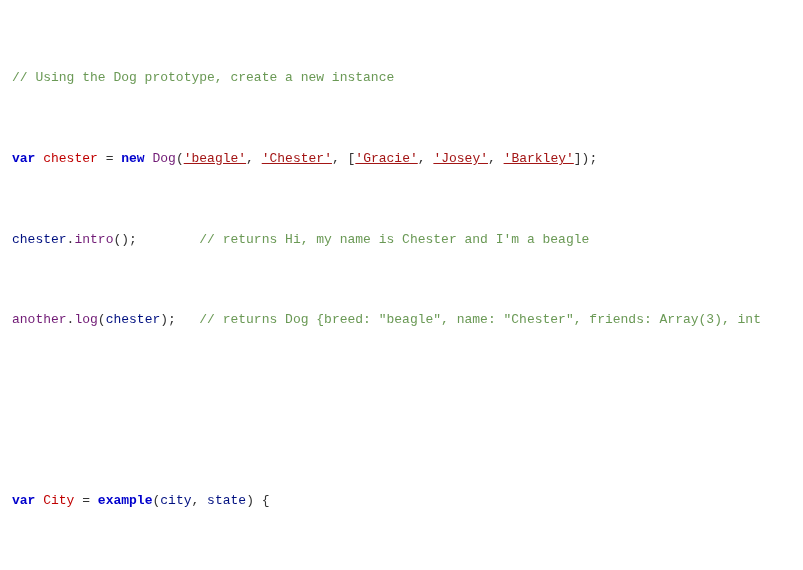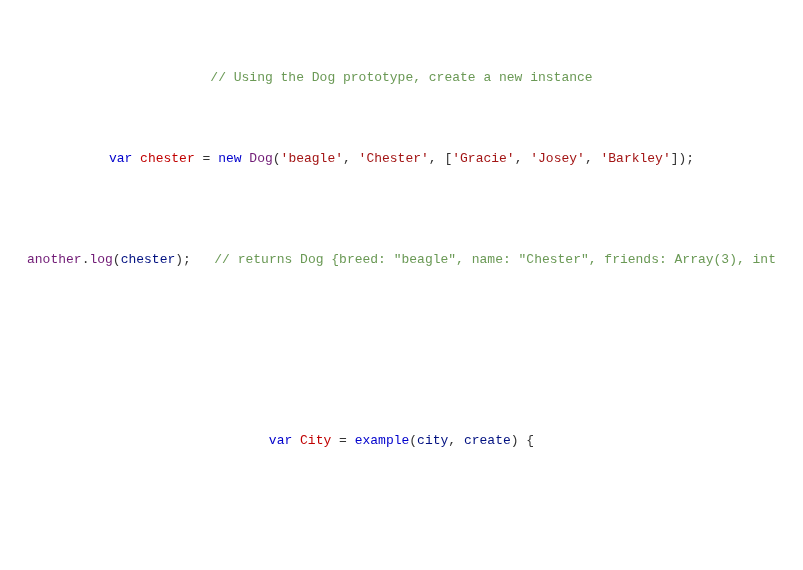--- a/index.html
+++ b/index.html
@@ -18,46 +18,46 @@
       overflow-x: hidden;
     }
     .code-block {
       padding: 8px 12px;
       white-space: pre;
       overflow: hidden;
     }
     .line {
       display: block;
       min-height: 1.55em;
-      text-align: center;
     }
     .c-comment { color: #6a9955; }
-    .c-keyword { color: #0000cc; font-weight: normal; }
+    .c-keyword { color: #0000cc; font-weight: bold; }
     .c-var { color: #c00000; }
-    .c-string { color: #a31515; }
+    .c-string { color: #a31515; text-decoration: underline; }
     .c-plain { color: #333333; }
     .c-func { color: #701a75; }
     .c-prop { color: #001080; }
   </style>
 </head>
 <body>
 
 <div class="code-block">
 
   <span class="line"><span class="c-comment">// Using the Dog prototype, create a new instance</span></span>
 
   <span class="line"><span class="c-keyword">var</span> <span class="c-var">chester</span> <span class="c-plain">= </span><span class="c-keyword">new</span> <span class="c-func">Dog</span><span class="c-plain">(</span><span class="c-string">'beagle'</span><span class="c-plain">, </span><span class="c-string">'Chester'</span><span class="c-plain">, [</span><span class="c-string">'Gracie'</span><span class="c-plain">, </span><span class="c-string">'Josey'</span><span class="c-plain">, </span><span class="c-string">'Barkley'</span><span class="c-plain">]);</span></span>
 
+  <span class="line"><span class="c-prop">chester</span><span class="c-plain">.</span><span class="c-func">intro</span><span class="c-plain">();        </span><span class="c-comment">// returns Hi, my name is Chester and I'm a beagle</span></span>
 
   <span class="line"><span class="c-func">another</span><span class="c-plain">.</span><span class="c-func">log</span><span class="c-plain">(</span><span class="c-prop">chester</span><span class="c-plain">);   </span><span class="c-comment">// returns Dog {breed: "beagle", name: "Chester", friends: Array(3), int</span></span>
 
   <span class="line"> </span>
 
 
-  <span class="line"><span class="c-keyword">var</span> <span class="c-var">City</span> <span class="c-plain">= </span><span class="c-keyword">example</span><span class="c-plain">(</span><span class="c-prop">city</span><span class="c-plain">, </span><span class="c-prop">create</span><span class="c-plain">) {</span></span>
+  <span class="line"><span class="c-keyword">var</span> <span class="c-var">City</span> <span class="c-plain">= </span><span class="c-keyword">example</span><span class="c-plain">(</span><span class="c-prop">city</span><span class="c-plain">, </span><span class="c-prop">state</span><span class="c-plain">) {</span></span>
 
   
 
   
 
   
 
   
 
   

